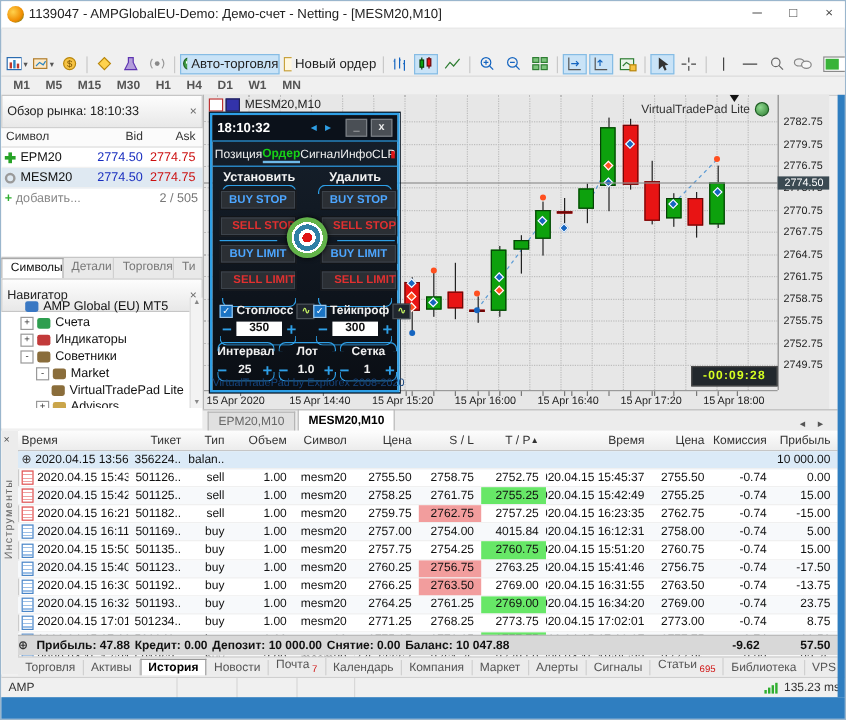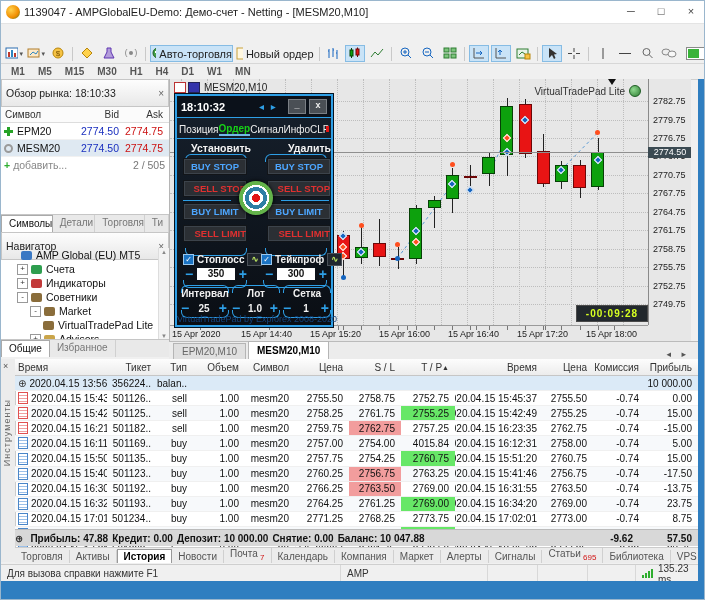--- a/index.html
+++ b/index.html
@@ -85,21 +85,21 @@
   #vtp-watermark .globe{width:10px;height:10px;border-radius:50%;background:radial-gradient(circle at 35% 35%,#8fd98f,#2e7d32);margin-left:4px;border:1px solid #1d5c22;}
   #chart-marker{position:absolute;left:438px;top:0;width:0;height:0;border-left:4px solid transparent;border-right:4px solid transparent;border-top:6px solid #111;}
   
   #vtp{left:174px;top:93px;width:158px;height:233px;background:linear-gradient(#16202c,#0a0e14);border:2px solid #2e9fe6;box-sizing:border-box;box-shadow:0 0 0 1px #06121f;}
   #vtp .hd{position:absolute;left:0;top:0;right:0;height:22px;background:#0b111a;border-bottom:1px solid #2e9fe6;display:flex;align-items:center;color:#fff;font-size:11px;font-weight:bold;padding:0 4px;box-sizing:border-box;}
   #vtp .hd .arrows{margin-left:34px;color:#2e9fe6;font-size:10px;letter-spacing:2px;}
   #vtp .hd .btn{width:16px;height:13px;background:#4a4f55;border:1px solid #7a7f85;color:#eee;font-size:9px;line-height:11px;text-align:center;margin-left:3px;}
   #vtp .tabs{position:absolute;left:0;top:24px;right:0;height:18px;display:flex;align-items:center;justify-content:space-around;border-bottom:1px solid #2e9fe6;color:#eee;font-size:10px;padding:0 2px;}
   #vtp .tabs .on{color:#17d117;font-weight:bold;border-bottom:2px solid #6fb9e8;}
   #vtp .clpdot{width:6px;height:6px;background:#e01414;margin-left:-4px;}
-  .vtp-sec{position:absolute;top:46px;font-size:10.5px;font-weight:bold;color:#f2f2f2;text-align:right;width:70px;}
+  .vtp-sec{position:absolute;top:46px;font-size:10.5px;font-weight:bold;color:#f2f2f2;text-align:center;width:70px;}
   .vtp-brk{position:absolute;height:7px;border:1px solid #2e9fe6;border-top:none;border-radius:0 0 6px 6px;}
   .vtp-brk.up{border:1px solid #2e9fe6;border-bottom:none;border-radius:6px 6px 0 0;}
   .vbtn{position:absolute;width:62px;height:15px;background:#2b2f34;border:1px solid #121519;box-shadow:inset 0 0 0 1px #3c434b;color:#4da6ff;font-size:9.5px;font-weight:bold;text-align:center;line-height:15px;}
   .vbtn.sell{color:#e03030;text-align:right;}
   .vline-div{position:absolute;height:0;border-top:1px solid #2e9fe6;}
   #bullseye{position:absolute;left:62px;top:85px;width:34px;height:34px;border-radius:50%;background:radial-gradient(circle,#e01414 0 4px,#fff 4px 7px,#2e7fa5 7px 11px,#fff 11px 13px,#63b34a 13px 17px);box-shadow:0 0 4px #000;}
   .vchk{position:absolute;display:flex;align-items:center;color:#f0f0f0;font-size:10px;font-weight:bold;}
   .vchk .box{width:9px;height:9px;background:#1b74c4;border:1px solid #9cc8ec;color:#fff;font-size:8px;line-height:9px;text-align:center;margin-right:3px;}
   .vchk .wave{width:13px;height:11px;background:#20262e;border:1px solid #4a5158;color:#c7f464;font-size:9px;line-height:10px;text-align:center;margin-left:3px;}
   .vval{position:absolute;display:flex;align-items:center;justify-content:space-between;}
@@ -413,24 +413,20 @@
         <div class="tnode" style="padding-left: 29px;">
           <span class="texp">+</span>
           <span class="tico" style="background: rgb(202, 165, 74);"></span>
           <span>Advisors</span>
         </div>
       </div>
     <div class="vscroll">
         <span>▲</span>
         <span>▼</span>
       </div>
-    <div class="ptabs" id="nav-tabs">
-        <div class="ptab active">Общие</div>
-        <div class="ptab">Избранное</div>
-      </div>
   </div>
 
   <div id="chart" class="abs">
     <div id="plot">
       <div id="gridlayer">
           <div class="gridv" style="left: 11px;"></div>
           <div class="gridv" style="left: 37px;"></div>
           <div class="gridv" style="left: 63px;"></div>
           <div class="gridv" style="left: 89px;"></div>
           <div class="gridv" style="left: 115px;"></div>
@@ -1187,21 +1183,20 @@
         <div class="btab">Маркет</div>
         <div class="btab">Алерты</div>
         <div class="btab">Сигналы</div>
         <div class="btab">Статьи<span class="badge"> 695</span></div>
         <div class="btab">Библиотека</div>
         <div class="btab">VPS</div>
       </div>
   </div>
 
   <div id="statusbar" class="abs">
-    <div class="scell" style="width:340px;">Для вызова справки нажмите F1</div>
     <div class="scell" style="width:147px;">AMP</div>
     <div class="scell" style="width:50px;"></div>
     <div class="scell" style="width:50px;"></div>
     <div class="scell" style="width:48px;"></div>
     <div class="scell" style="flex:1;justify-content:flex-end;border-right:none;">
       <span class="sigbars">
           <div style="height:3px"></div>
           <div style="height:5px"></div>
           <div style="height:7px"></div>
           <div style="height:9px"></div>

